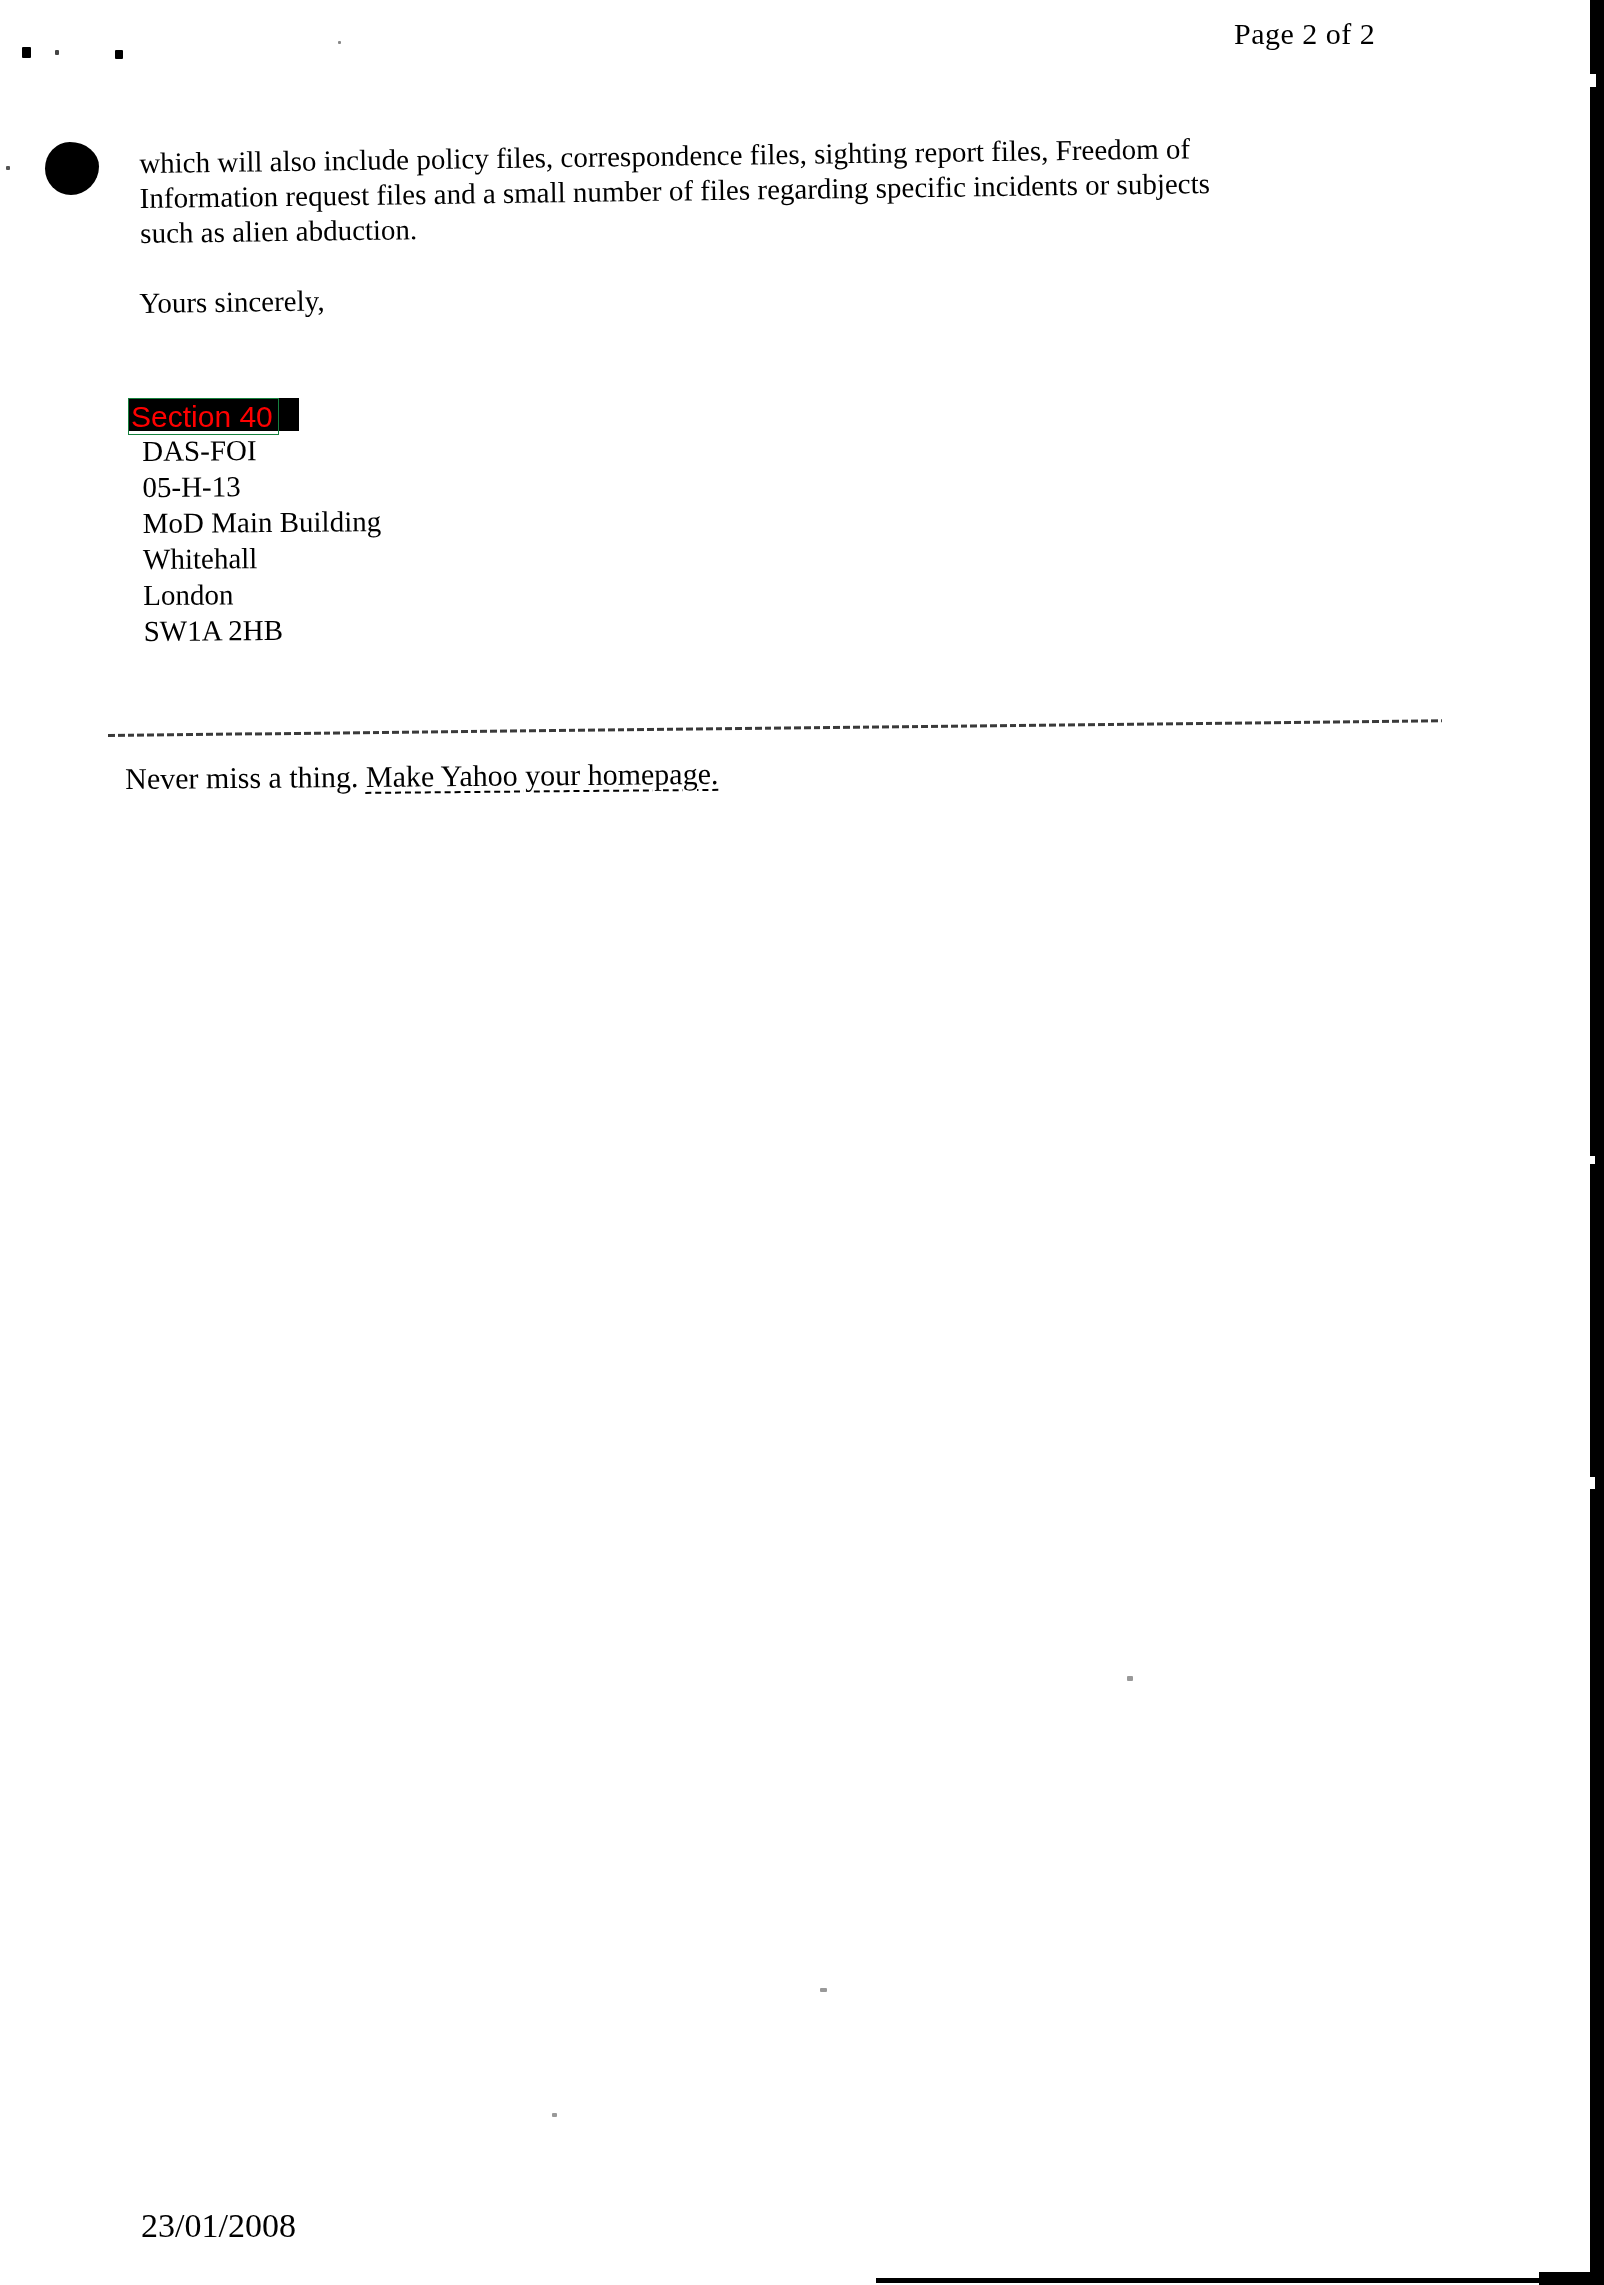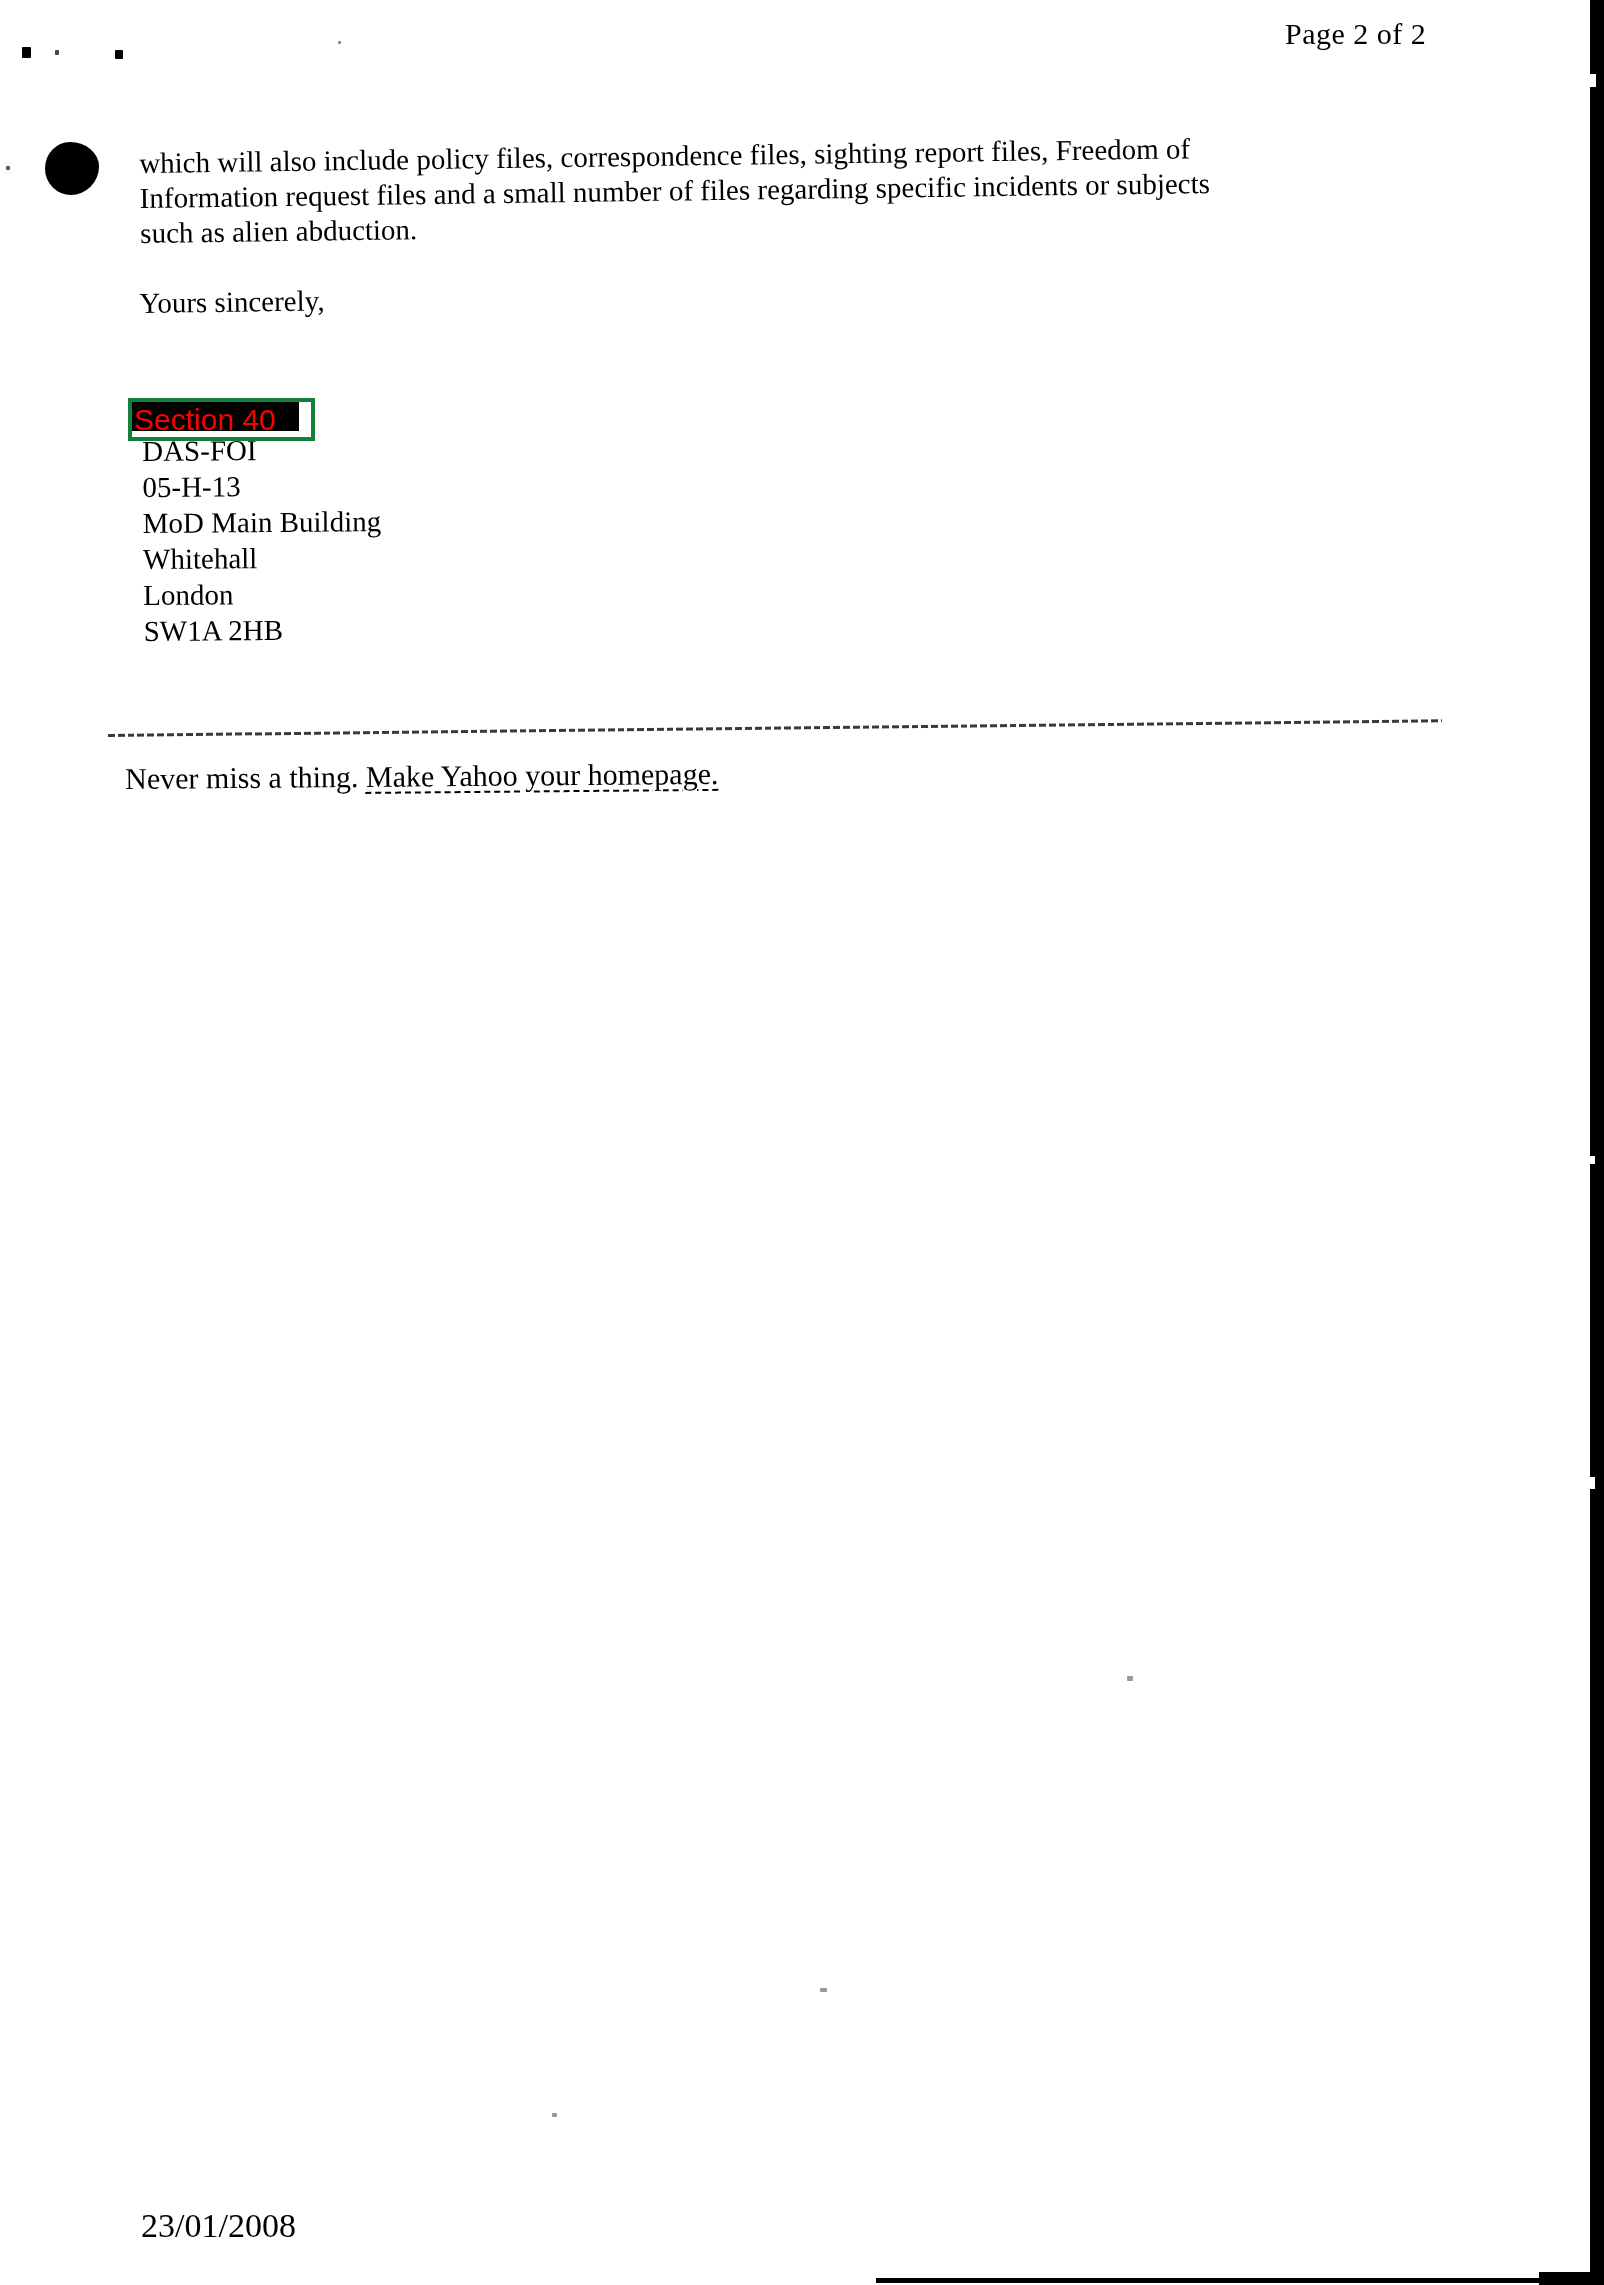--- a/index.html
+++ b/index.html
@@ -8,21 +8,21 @@
     background: #ffffff;
     font-family: "Liberation Serif", serif;
     color: #000;
     position: relative;
     overflow: hidden;
   }
   .abs { position: absolute; }
 
   
   .page-number {
-    left: 1285px; top: 15.6px;
+    left: 1234px; top: 15.6px;
     font-size: 30px; line-height: 35px;
     letter-spacing: 0.5px;
     white-space: nowrap;
   }
 
   
   .hole-punch {
     left: 45px; top: 142px;
     width: 54px; height: 53px;
     background: #000;
@@ -52,22 +52,21 @@
   
   .redaction-box {
     left: 128px; top: 398px;
     width: 171px; height: 33px;
     background: #000000;
   }
   .redaction-frame {
     position: absolute;
     left: 0px; top: 0px;
     width: 149px; height: 35px;
-    border: 4px solid #15803d;
-    padding-left: 30px;
+    border: 1px solid #15803d;
   }
   .redaction-label {
     position: absolute;
     left: 2px; top: 1px;
     color: #ff0000;
     font-family: "Liberation Sans", sans-serif;
     font-size: 30px; line-height: 34px;
     white-space: nowrap;
   }
 

